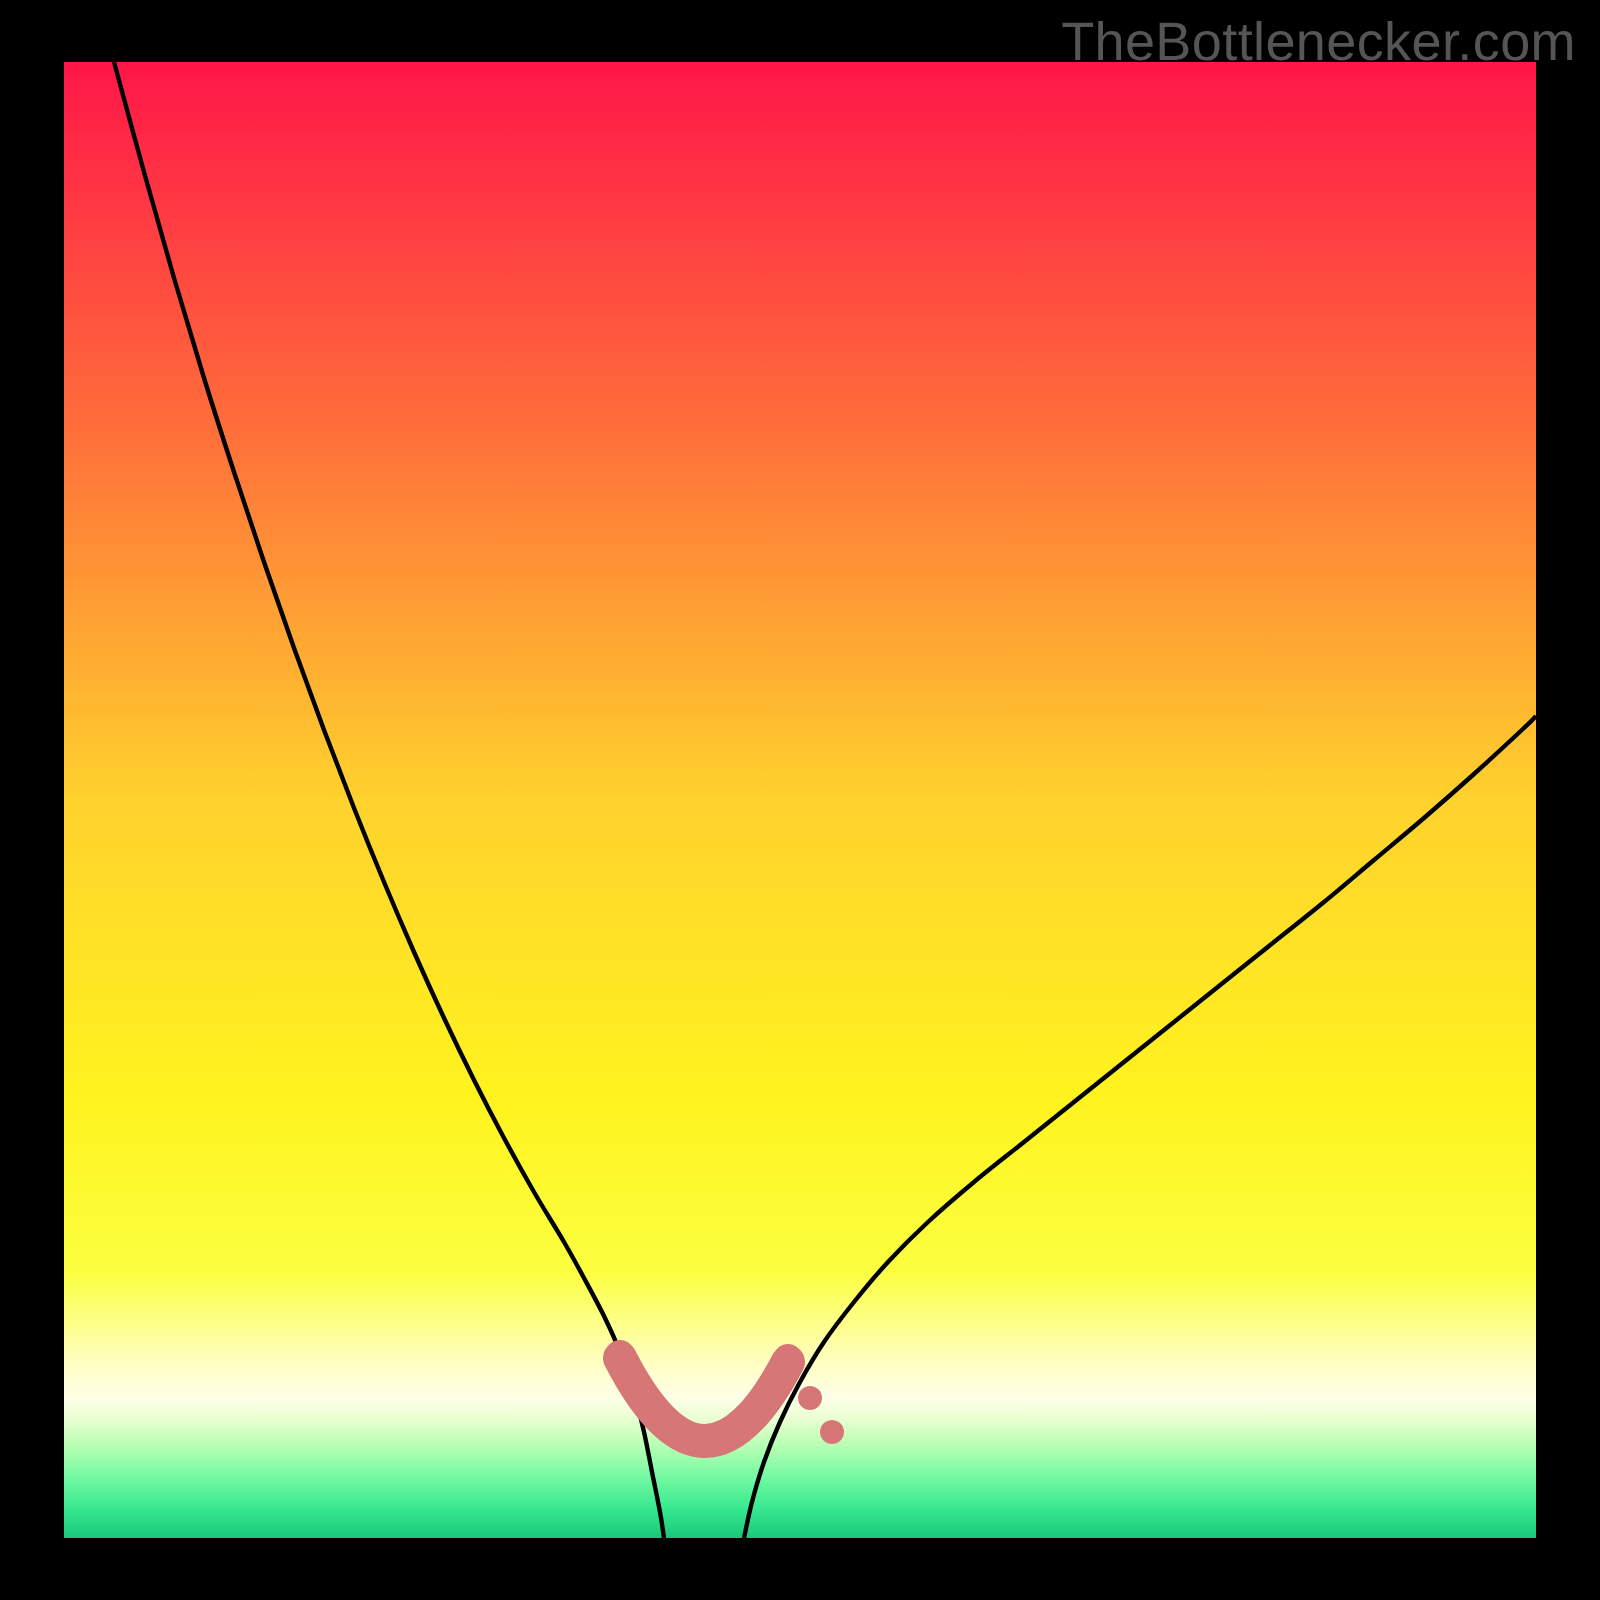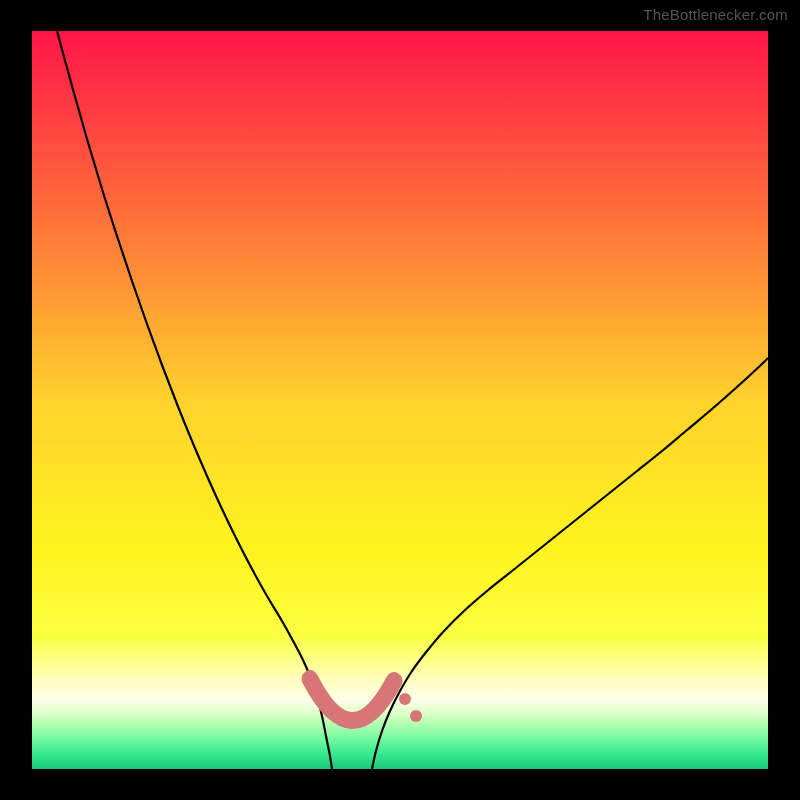--- a/index.html
+++ b/index.html
@@ -33,21 +33,21 @@
     top: 0;
     width: 736px;
     height: 738px;
     pointer-events: none;
   }
   .watermark {
     position: absolute;
     top: 6px;
     right: 12px;
     color: #555;
-    font-size: 15px;
+    font-size: 27px;
     font-weight: 500;
     letter-spacing: 0.2px;
   }
 </style>
 </head>
 <body>
 
 <div class="watermark">TheBottlenecker.com</div>
 
 <div class="frame">

